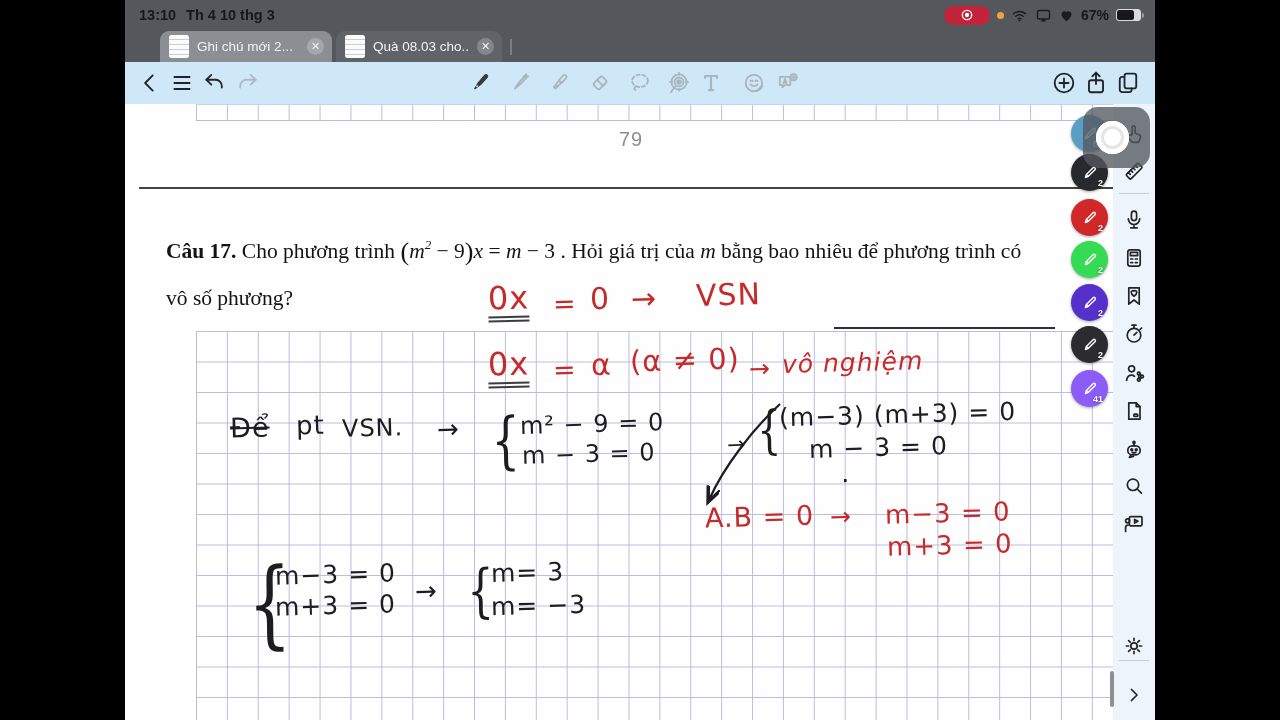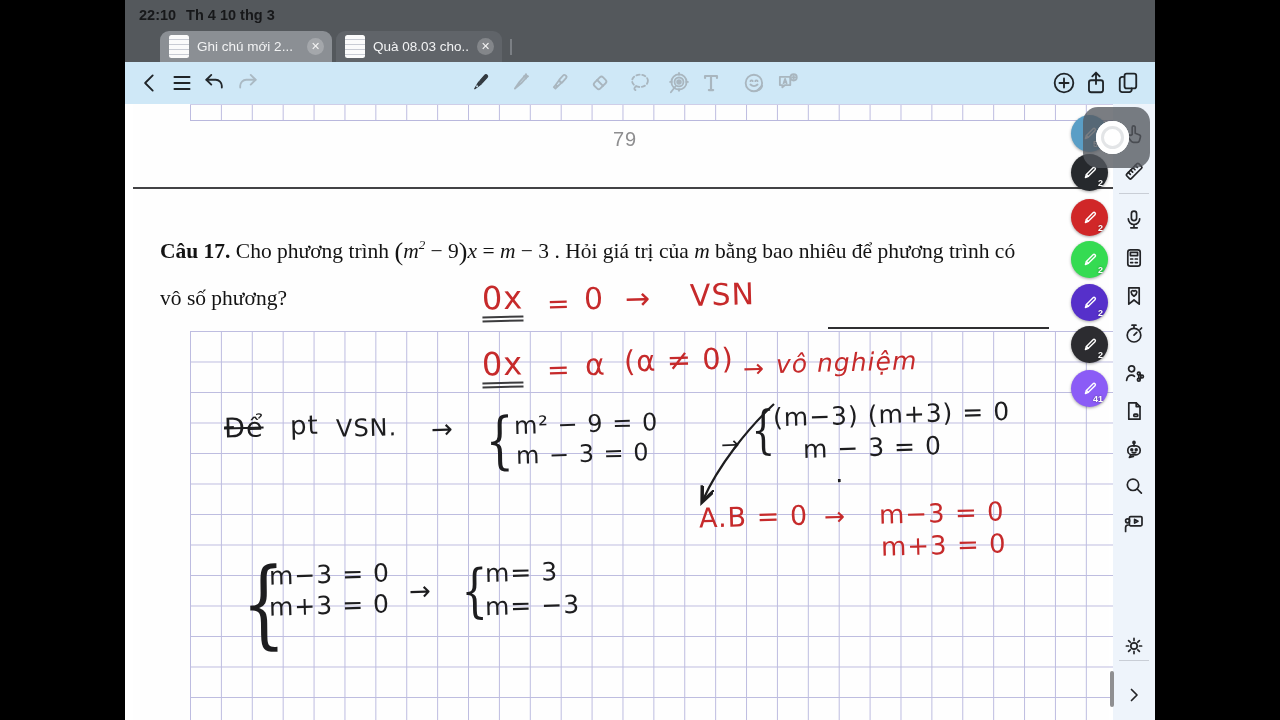--- a/index.html
+++ b/index.html
@@ -30,21 +30,21 @@
   .tab-close{width:17px;height:17px;border-radius:50%;background:rgba(255,255,255,.22);color:#f4f4f4;
     font-size:11px;line-height:17px;text-align:center;flex:0 0 auto;}
   .tab-sep{width:1.5px;height:16px;background:#7b7f84;margin:0 0 7px 8px;}
 
   
   .toolbar{position:absolute;left:0;top:62px;width:100%;height:42px;background:#cfe8f7;}
   .tb-icon{position:absolute;top:6px;width:30px;height:30px;display:flex;align-items:center;justify-content:center;}
   .tb-icon svg{width:26px;height:26px;}
 
   
-  .canvas{position:absolute;left:8px;top:104px;width:976px;height:616px;background:#fefefe;}
+  .canvas{position:absolute;left:14px;top:104px;width:976px;height:616px;background:#fefefe;}
   .grid-strip{position:absolute;left:57px;top:0;width:931px;height:15px;
     border-bottom:1.4px solid #b9b8dd;border-top:1px solid #cfcee8;
     background-image:linear-gradient(to right,#bdbce0 1.3px,transparent 1.3px);background-size:30.9px 100%;}
   .page-number{position:absolute;left:462px;top:24px;width:60px;text-align:center;
     font-size:20px;color:#8e8e90;letter-spacing:1px;}
   .page-divider{position:absolute;left:0;top:83px;width:988px;height:1.6px;background:#434345;}
   .grid-main{position:absolute;left:57px;top:227px;width:931px;height:389px;
     background-image:linear-gradient(to right,#bdbce0 1.3px,transparent 1.3px),
                      linear-gradient(to bottom,#bdbce0 1.3px,transparent 1.3px);
     background-size:30.9px 30.5px;}
@@ -84,22 +84,46 @@
   .sb-div{position:absolute;left:6px;width:30px;height:1px;background:#c9ced6;}
   .sb-scroll{position:absolute;left:-3px;top:567px;width:4px;height:36px;border-radius:2px;background:#8f8f91;}
 </style>
 </head>
 <body>
 
 <div class="screen">
 
   <div class="status-bar">
     <div class="status-left">
-      <span>22:10</span>
+      <span>13:10</span>
       <span>Th 4 10 thg 3</span>
+    </div>
+    <div class="status-right">
+      <div class="rec-pill">
+        <svg viewBox="0 0 24 24" width="16" height="16">
+          <circle cx="12" cy="12" r="7" fill="none" stroke="#fff" stroke-width="2"></circle>
+          <circle cx="12" cy="12" r="3.2" fill="#fff"></circle>
+        </svg>
+      </div>
+      <span class="mic-dot"></span>
+      <svg viewBox="0 0 24 24" width="17" height="17" fill="none" stroke="#1b1c1e" stroke-width="2" stroke-linecap="round">
+        <path d="M3.5 9.5a13 13 0 0117 0M6.8 13a8.4 8.4 0 0110.4 0M10 16.4a4 4 0 014 0"></path>
+        <circle cx="12" cy="19.2" r="1.4" fill="#1b1c1e" stroke="none"></circle>
+      </svg>
+      <svg viewBox="0 0 24 24" width="17" height="17" fill="none" stroke="#1b1c1e" stroke-width="2">
+        <rect x="3.5" y="5" width="17" height="12" rx="2"></rect>
+        <path d="M8 20.5h8L12 15.5z" fill="#1b1c1e" stroke="none"></path>
+      </svg>
+      <svg viewBox="0 0 24 24" width="15" height="15">
+        <path d="M12 21s-8-5.3-8-11a4.6 4.6 0 018-3.1A4.6 4.6 0 0120 10c0 5.7-8 11-8 11z" fill="#1b1c1e"></path>
+      </svg>
+      <span class="battery-pct">67%</span>
+      <div class="battery">
+          <div class="lvl"></div>
+        </div>
     </div>
   </div>
 
   <div class="tab-bar" id="tabBar">
       <div class="tab active">
         <span class="thumb"></span>
         <span class="lbl">Ghi chú mới 2...</span>
         <span class="tab-close">✕</span>
       </div>
       <div class="tab inactive">

